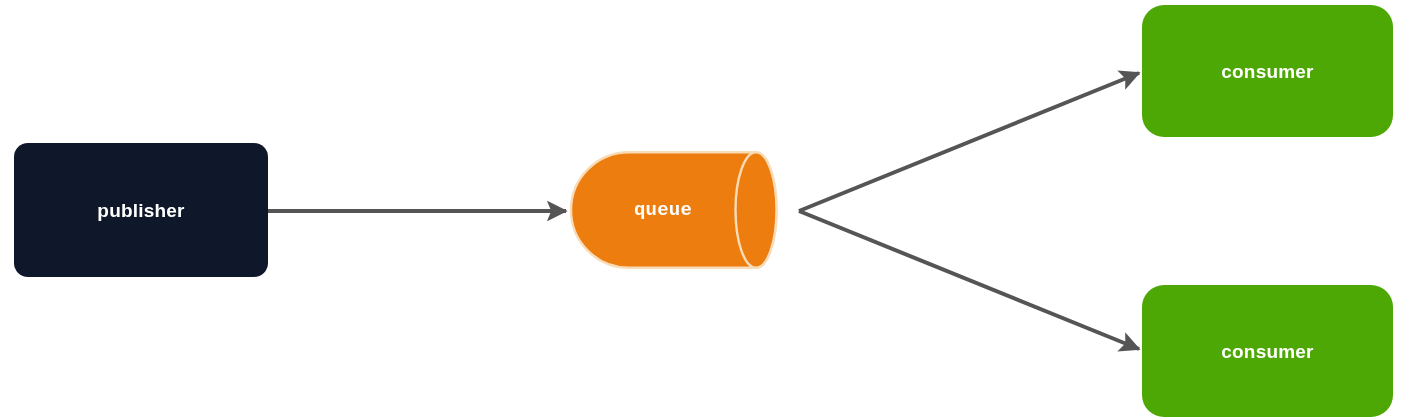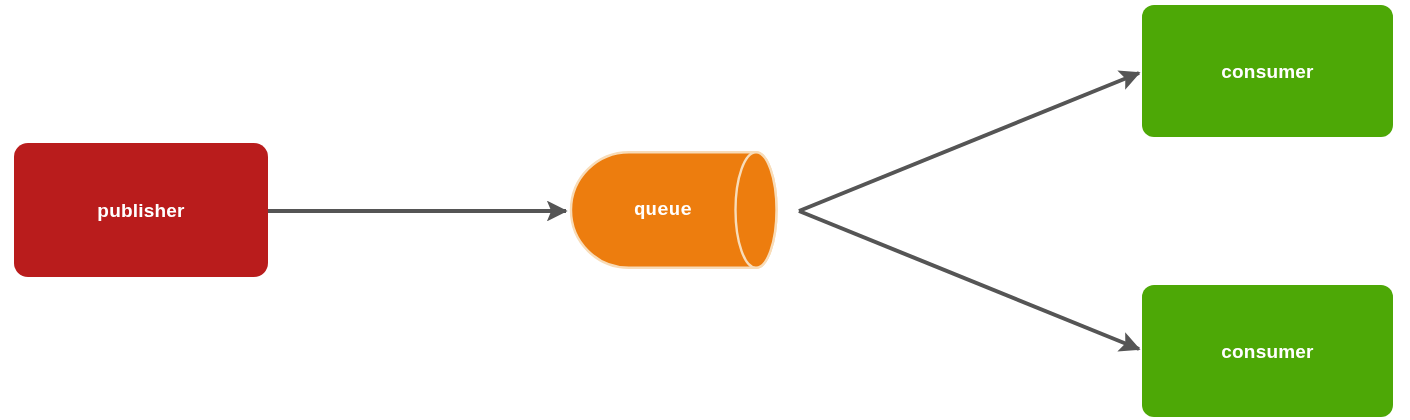--- a/index.html
+++ b/index.html
@@ -41,30 +41,30 @@
     line-height: 1;
     white-space: nowrap;
     user-select: none;
   }
   
   .node-publisher {
     left: 14px;
     top: 143px;
     width: 254px;
     height: 134px;
-    background: #b91c1c;
+    background: #0f172a;
     border-radius: 14px;
   }
   
   .node-consumer {
     left: 1142px;
     width: 251px;
     height: 132px;
     background: #4da806;
-    border-radius: 12px;
+    border-radius: 22px;
   }
   .node-consumer-top { top: 5px; }
   .node-consumer-bottom { top: 285px; }
   
   .node-queue {
     left: 570px;
     top: 151px;
     width: 227px;
     height: 118px;
     font-family: Liberation Mono, monospace;

